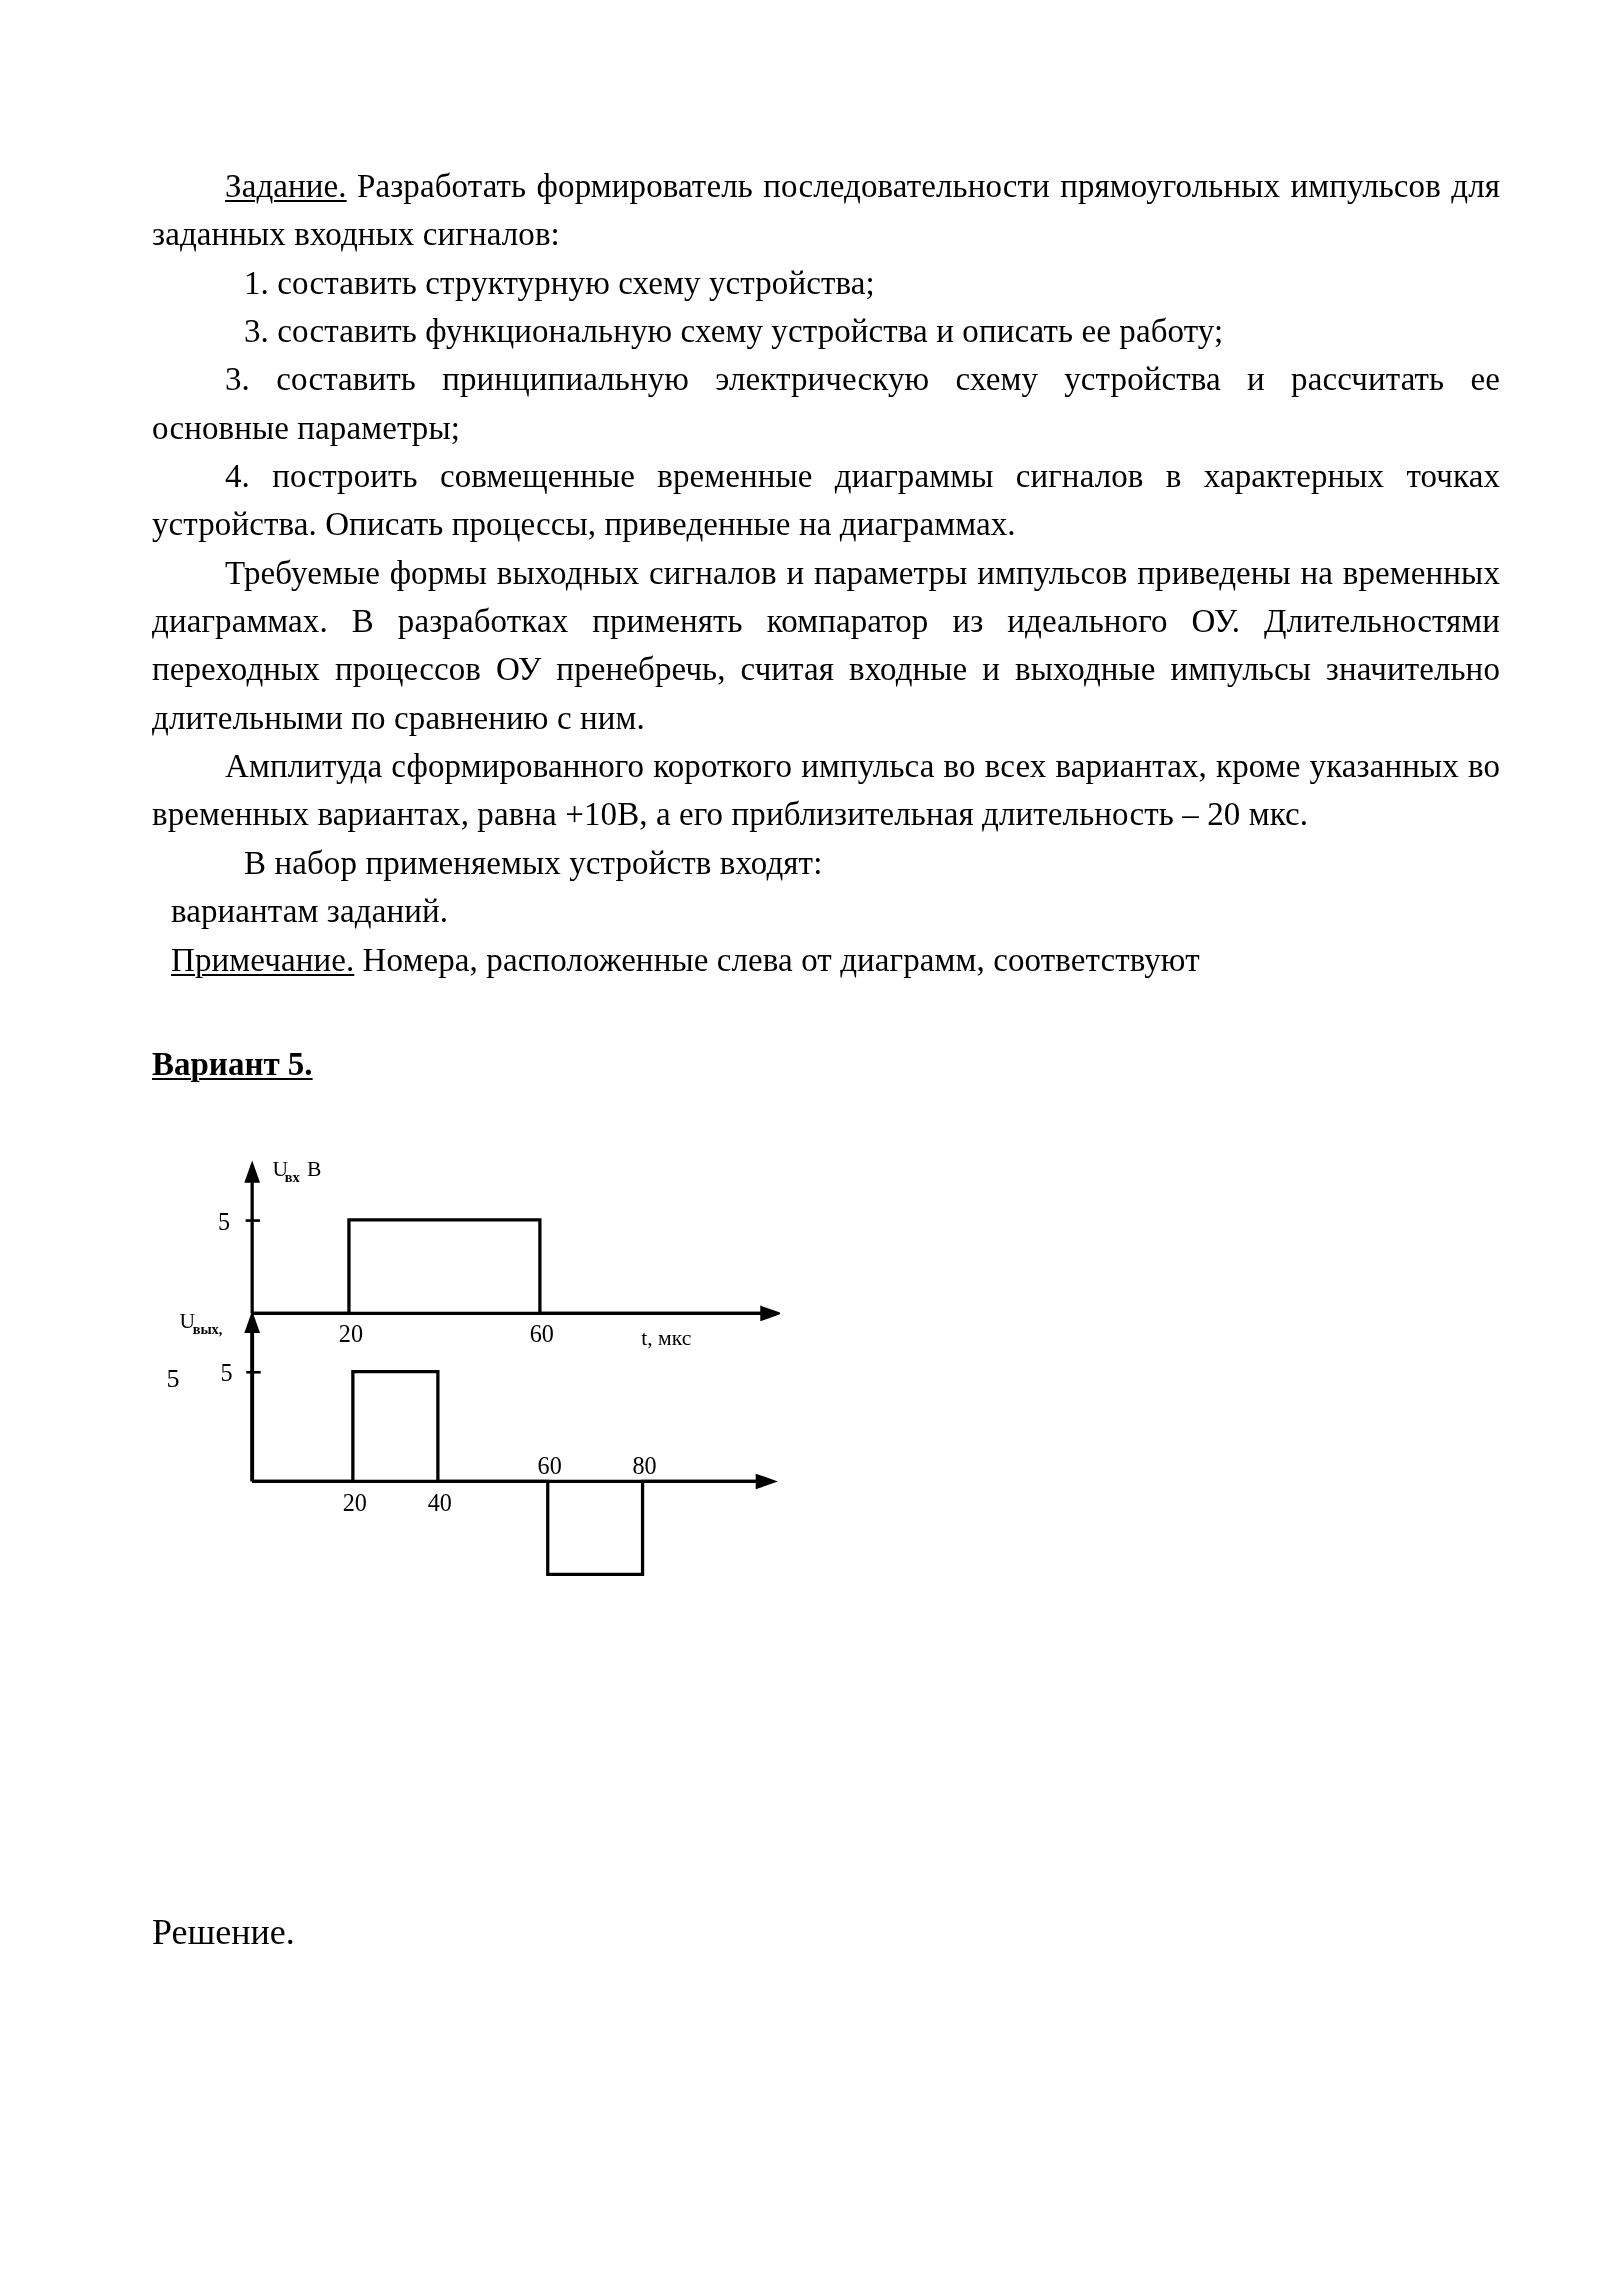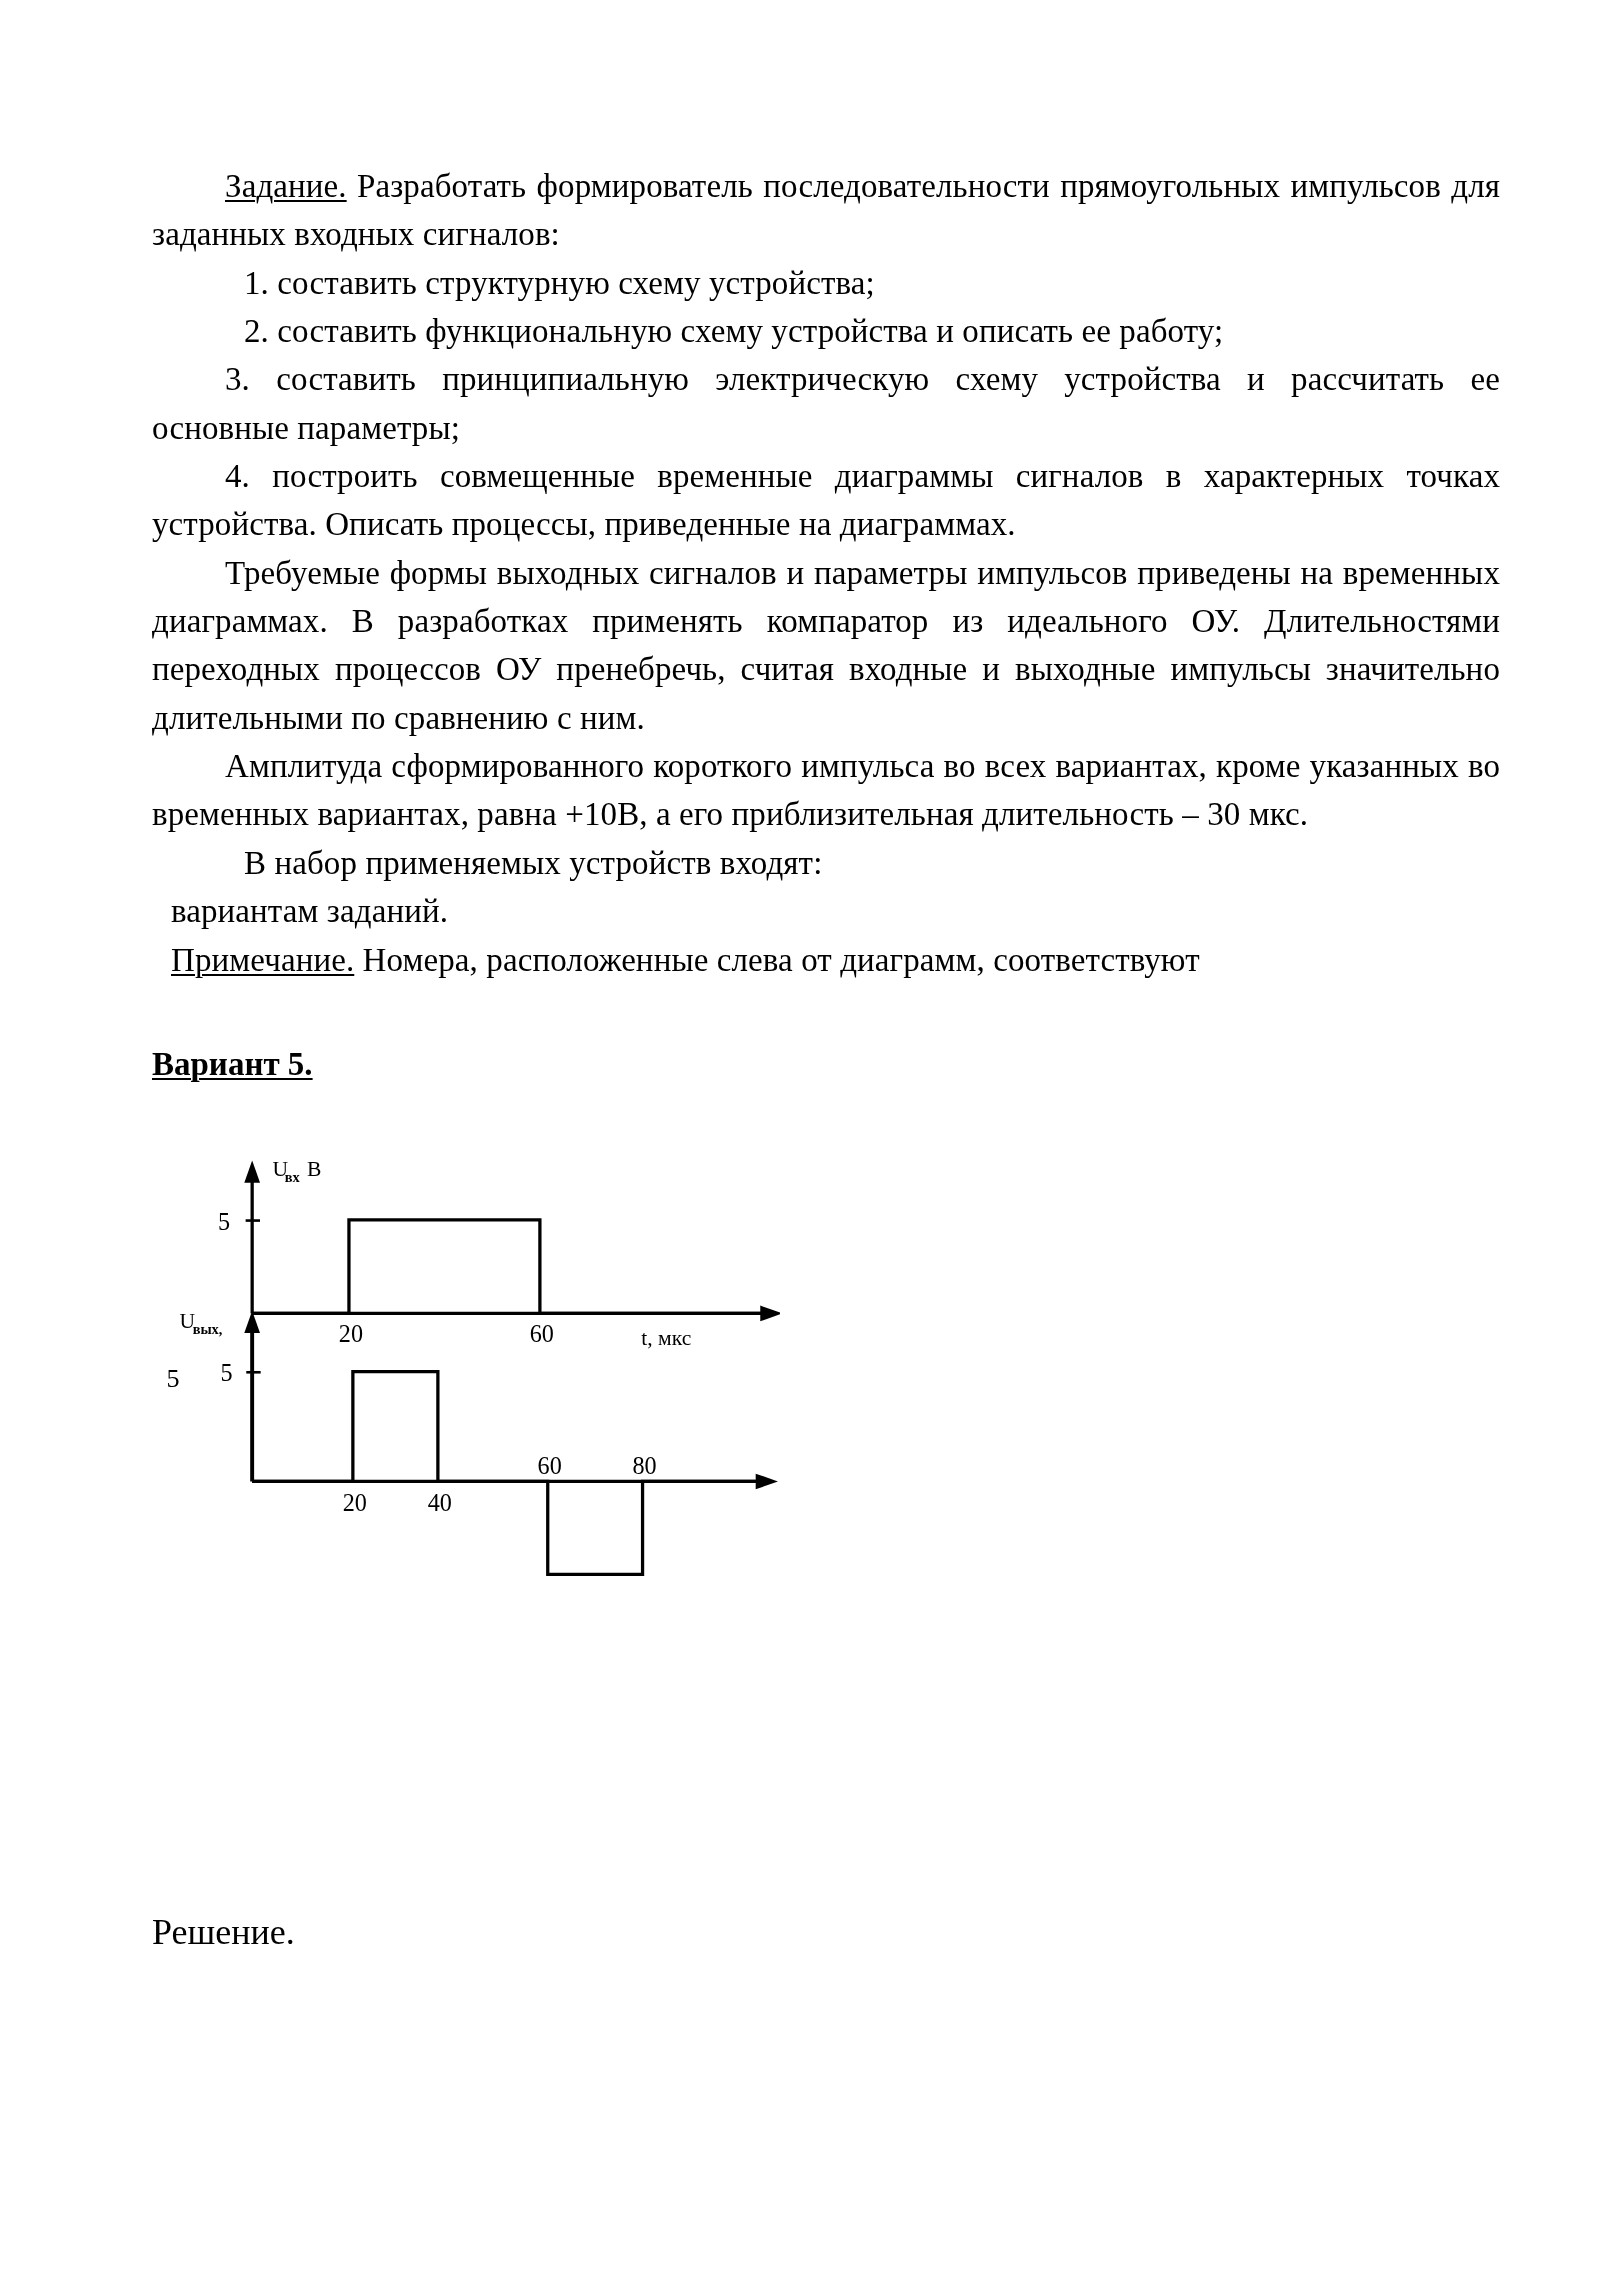--- a/index.html
+++ b/index.html
@@ -112,29 +112,29 @@
 <body>
 
 <div class="page">
 
   <div class="content">
 
     <p class="para"><span class="u">Задание.</span><span> Разработать формирователь последовательности прямоугольных импульсов для заданных входных сигналов:</span></p>
 
     <p class="para lastline"><span>1. составить структурную схему устройства;</span></p>
 
-    <p class="para lastline"><span>2. составить функциональную схему устройства и описать ее работу;</span></p>
+    <p class="para lastline"><span>3. составить функциональную схему устройства и описать ее работу;</span></p>
 
     <p class="para"><span>3. составить принципиальную электрическую схему устройства и рассчитать ее основные параметры;</span></p>
 
     <p class="para"><span>4. построить совмещенные временные диаграммы сигналов в характерных точках устройства. Описать процессы, приведенные на диаграммах.</span></p>
 
     <p class="para"><span>Требуемые формы выходных сигналов и параметры импульсов приведены на временных диаграммах. В разработках применять компаратор из идеального ОУ. Длительностями переходных процессов ОУ пренебречь, считая входные и выходные импульсы значительно длительными по сравнению с ним.</span></p>
 
-    <p class="para"><span>Амплитуда сформированного короткого импульса во всех вариантах, кроме указанных во временных вариантах, равна +10В, а его приблизительная длительность – 30 мкс.</span></p>
+    <p class="para"><span>Амплитуда сформированного короткого импульса во всех вариантах, кроме указанных во временных вариантах, равна +10В, а его приблизительная длительность – 20 мкс.</span></p>
 
     <p class="para lastline"><span>В набор применяемых устройств входят:</span></p>
 
 
     <p class="para noindent lastline"><span>вариантам заданий.</span></p>
 
     <p class="para noindent lastline"><span class="u">Примечание.</span><span> Номера, расположенные слева от диаграмм, соответствуют</span></p>
 
   </div>
 

